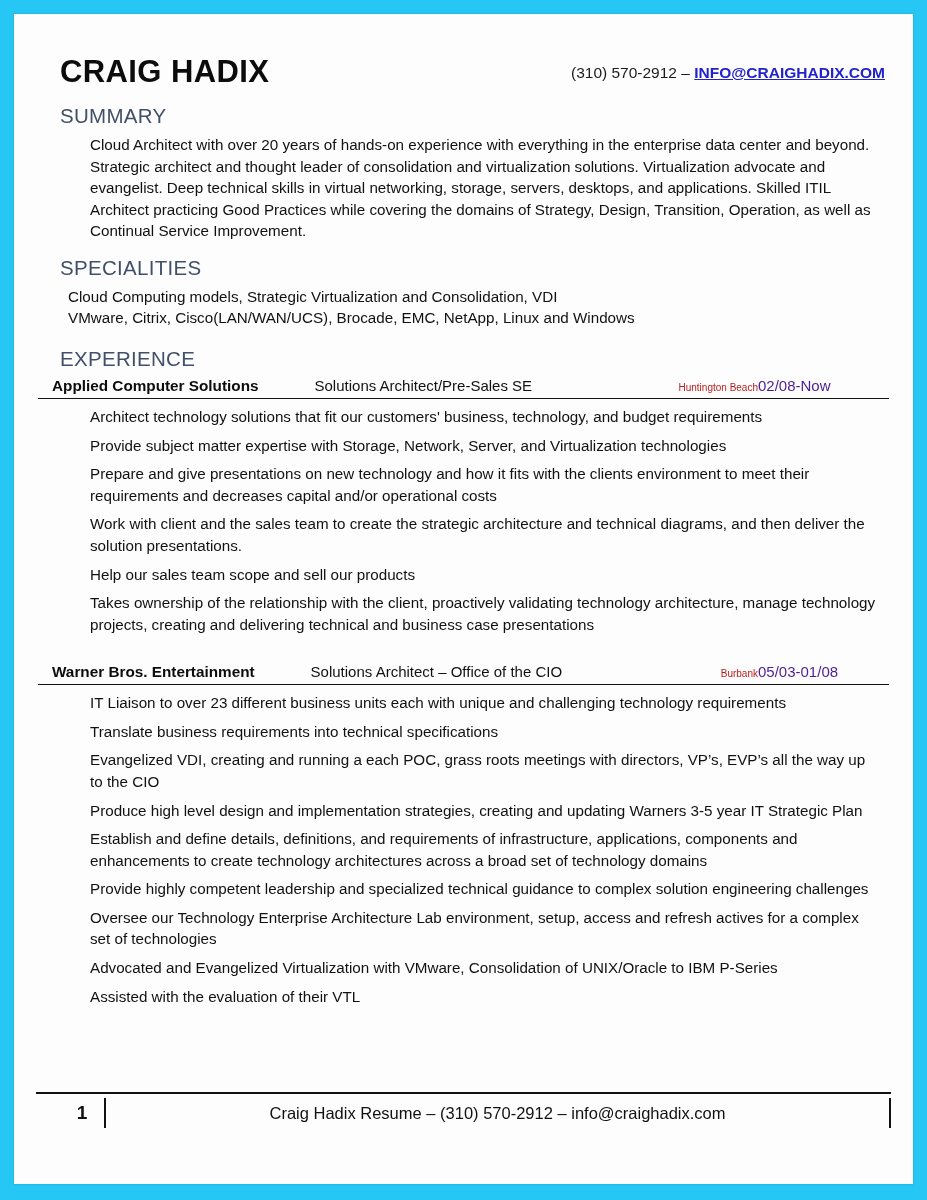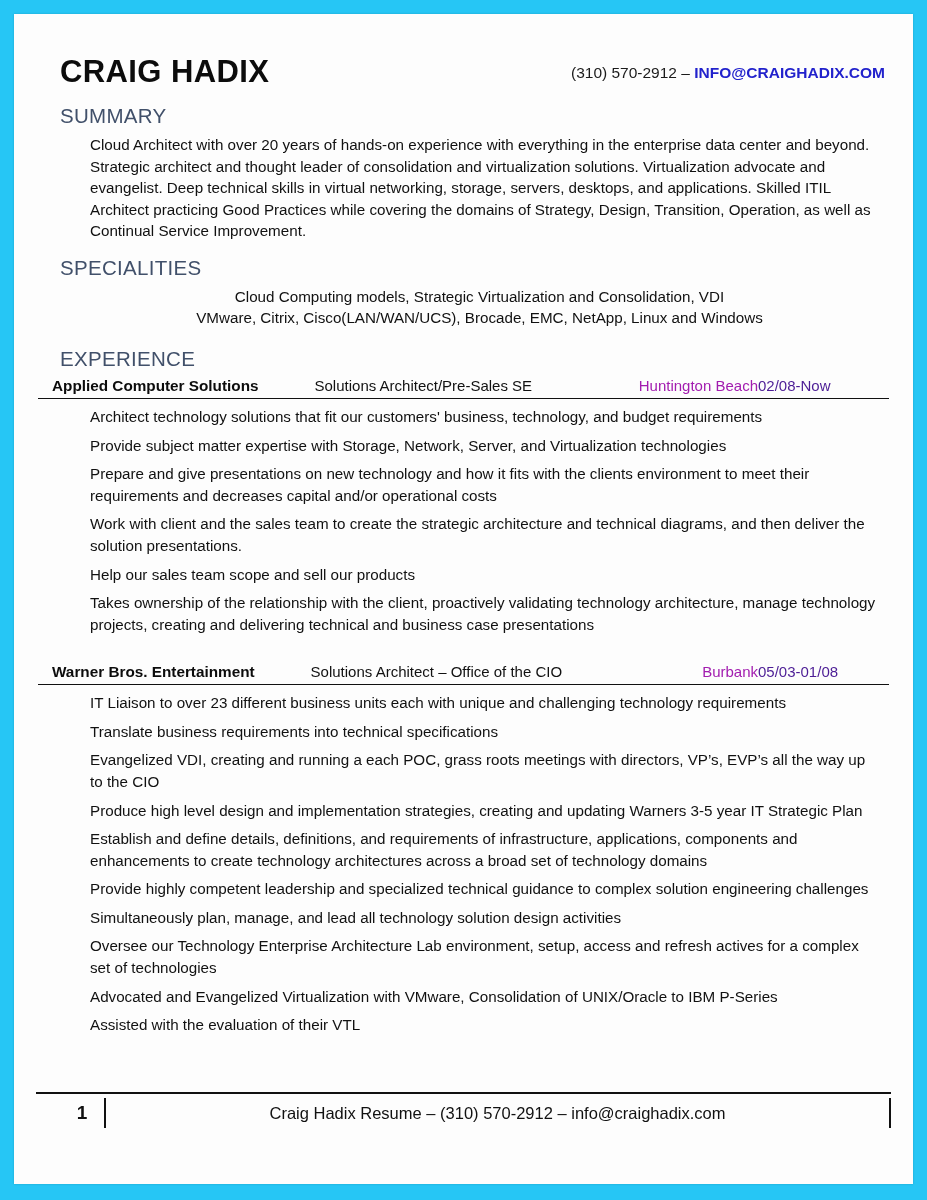--- a/index.html
+++ b/index.html
@@ -51,20 +51,21 @@
     padding-top: 10px;
     padding-right: 6px;
   }
   .contact-line1 {
     font-size: 15.5px;
     color: #1b1b1b;
     white-space: nowrap;
   }
   .contact-line1 .email {
     color: #2222cc;
+    text-decoration: underline;
     font-weight: bold;
   }
   .contact-line2 {
     font-size: 13.2px;
     font-weight: bold;
     color: #151515;
     margin-top: 3px;
     white-space: nowrap;
   }
 
@@ -84,21 +85,20 @@
     font-size: 15.2px;
     line-height: 1.42;
     color: #111;
     margin: 0 14px 0 54px;
   }
   .spec-line {
     font-size: 15.2px;
     line-height: 1.42;
     color: #111;
     margin-left: 32px;
-    text-align: center;
   }
 
   
   .job {
     margin-top: 4px;
   }
   .job + .job {
     margin-top: 28px;
   }
   .job-header {
@@ -114,22 +114,22 @@
     color: #0c0c0c;
     white-space: nowrap;
   }
   .job-role {
     font-size: 15px;
     color: #111;
     white-space: nowrap;
     margin-left: 56px;
   }
   .job-location {
-    font-size: 15px;
-    color: #a21caf;
+    font-size: 10px;
+    color: #b91c1c;
     white-space: nowrap;
     margin-left: auto;
   }
   .job-dates {
     font-size: 15px;
     color: #4c1d95;
     white-space: nowrap;
     width: 125px;
   }
   .bullets {
@@ -229,21 +229,20 @@
         <span class="job-location">Burbank</span>
         <span class="job-dates">05/03-01/08</span>
       </div>
       <ul class="bullets">
         <li>IT Liaison to over 23 different business units each with unique and challenging technology requirements</li>
         <li>Translate business requirements into technical specifications</li>
         <li>Evangelized VDI, creating and running a each POC, grass roots meetings with directors, VP’s, EVP’s all the way up to the CIO</li>
         <li>Produce high level design and implementation strategies, creating and updating Warners 3-5 year IT Strategic Plan</li>
         <li>Establish and define details, definitions, and requirements of infrastructure, applications, components and enhancements to create technology architectures across a broad set of technology domains</li>
         <li>Provide highly competent leadership and specialized technical guidance to complex solution engineering challenges</li>
-        <li>Simultaneously plan, manage, and lead all technology solution design activities</li>
         <li>Oversee our Technology Enterprise Architecture Lab environment, setup, access and refresh actives for a complex set of technologies</li>
         <li>Advocated and Evangelized Virtualization with VMware, Consolidation of UNIX/Oracle to IBM P-Series</li>
         <li>Assisted with the evaluation of their VTL</li>
       </ul>
     </div>
 
     <div class="footer">
       <div class="page-num">1</div>
       <div class="divider"></div>
       <div class="footer-text">Craig Hadix Resume – (310) 570-2912 – info@craighadix.com</div>

